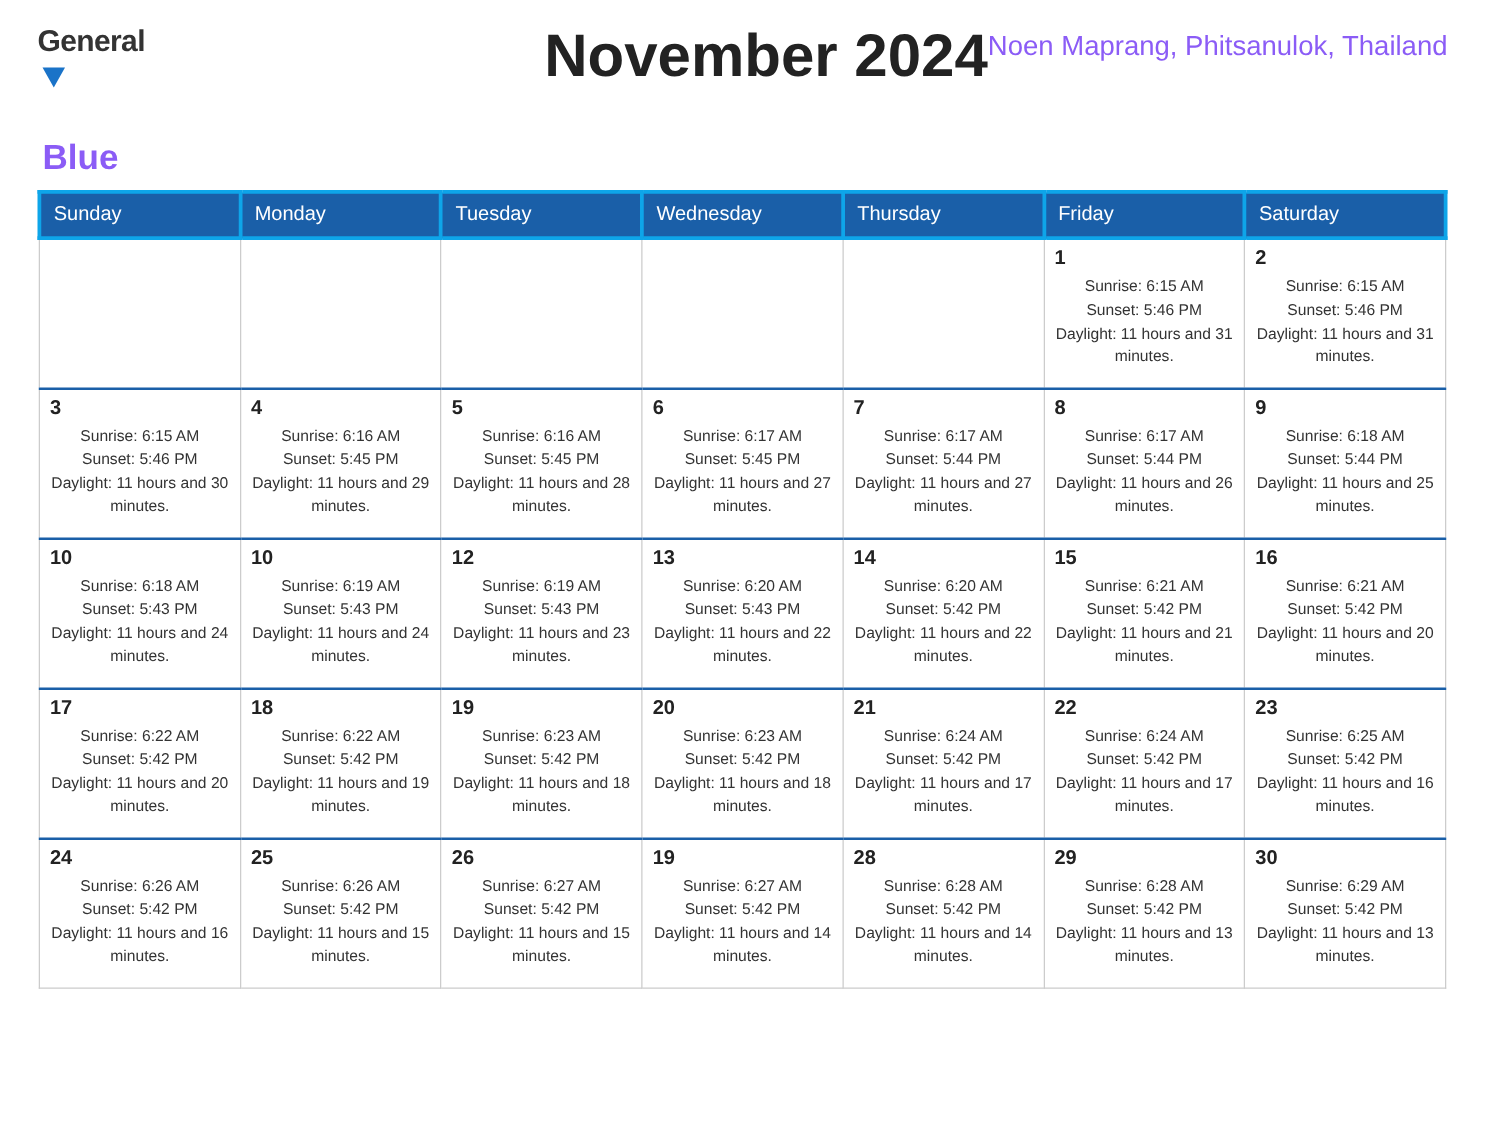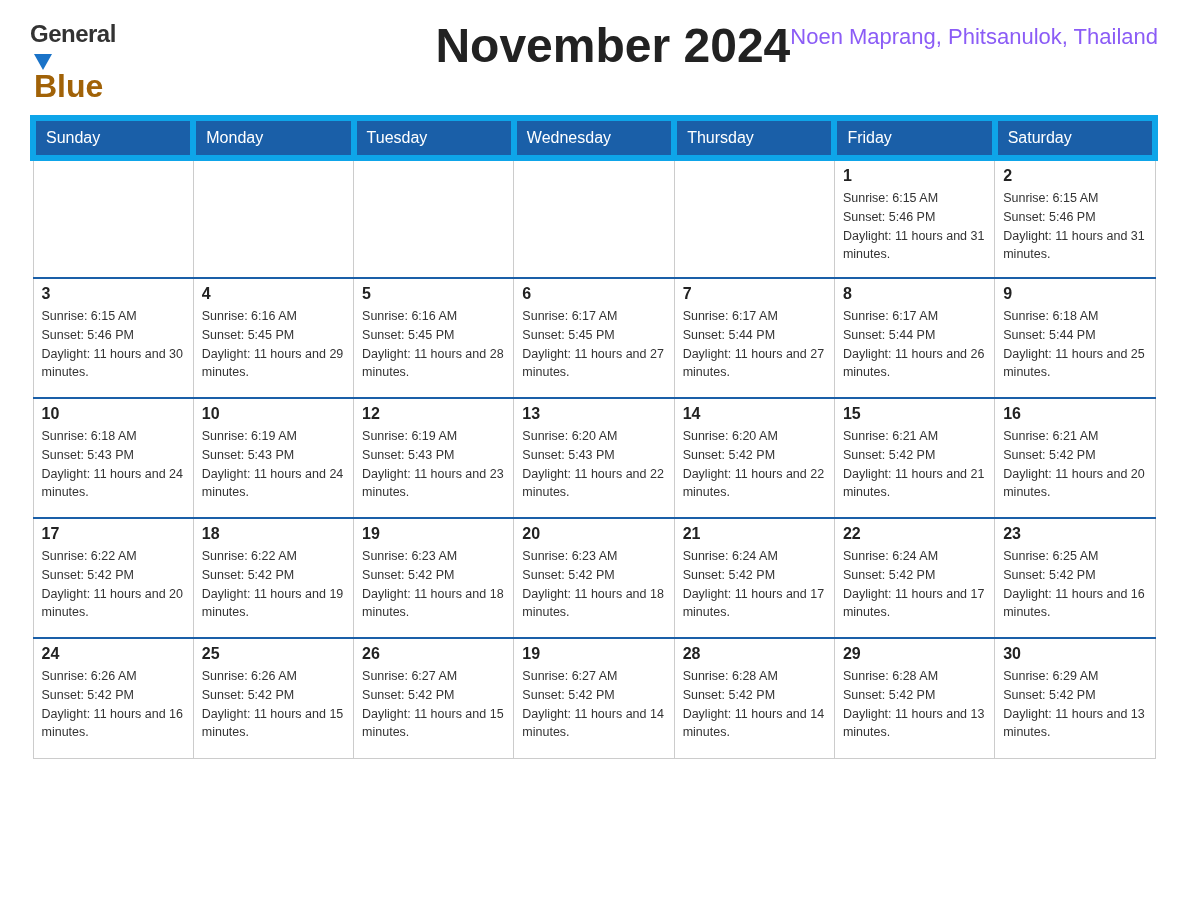--- a/index.html
+++ b/index.html
@@ -37,21 +37,21 @@
       border-collapse: collapse;
       margin-top: 10px;
     }
     .calendar th {
       background-color: #1a5fa8;
       color: #fff;
       font-size: 16px;
       font-weight: normal;
       padding: 8px 10px;
       text-align: left;
-      border: 6px solid #0ea5e9;
+      border: 3px solid #0ea5e9;
     }
     .calendar td {
       border: 1px solid #ccc;
       vertical-align: top;
       padding: 6px 8px;
       width: calc(100% / 7);
       height: 120px;
     }
     .calendar tr:first-child td {
       border-top: 2px solid #1a5fa8;
@@ -63,20 +63,21 @@
       font-size: 16px;
       font-weight: bold;
       color: #222;
       display: block;
       margin-bottom: 4px;
     }
     .day-info {
       font-size: 12.5px;
       color: #333;
       line-height: 1.5;
+      text-align: center;
     }
     .empty-cell {
       background: #fff;
     }
     .logo-wrapper {
       display: flex;
       flex-direction: column;
       align-items: flex-start;
     }
     .logo-line1 {
@@ -96,21 +97,21 @@
 
 <div class="header">
   <div class="logo-wrapper">
     <div class="logo-line1">
       <span style="font-size:24px;font-weight:bold;color:#333;letter-spacing:-0.5px;">General</span>
       <svg width="22" height="22" viewBox="0 0 22 22" style="margin-left:2px;margin-top:2px;">
         <polygon points="2,4 20,4 11,20" fill="#1a73c8"></polygon>
       </svg>
     </div>
     <div class="logo-line2">
-      <span style="font-size:32px;font-weight:bold;color:#a16207;margin-left:2px;">Blue</span>
+      <span style="font-size:28px;font-weight:bold;color:#8b5cf6;margin-left:2px;margin-top:42px;">Blue</span>
     </div>
   </div>
   <div class="logo-right">
     <h1 class="month-title">November 2024</h1>
     <p class="location-title">Noen Maprang, Phitsanulok, Thailand</p>
   </div>
 </div>
 
 <table class="calendar">
   <thead>

